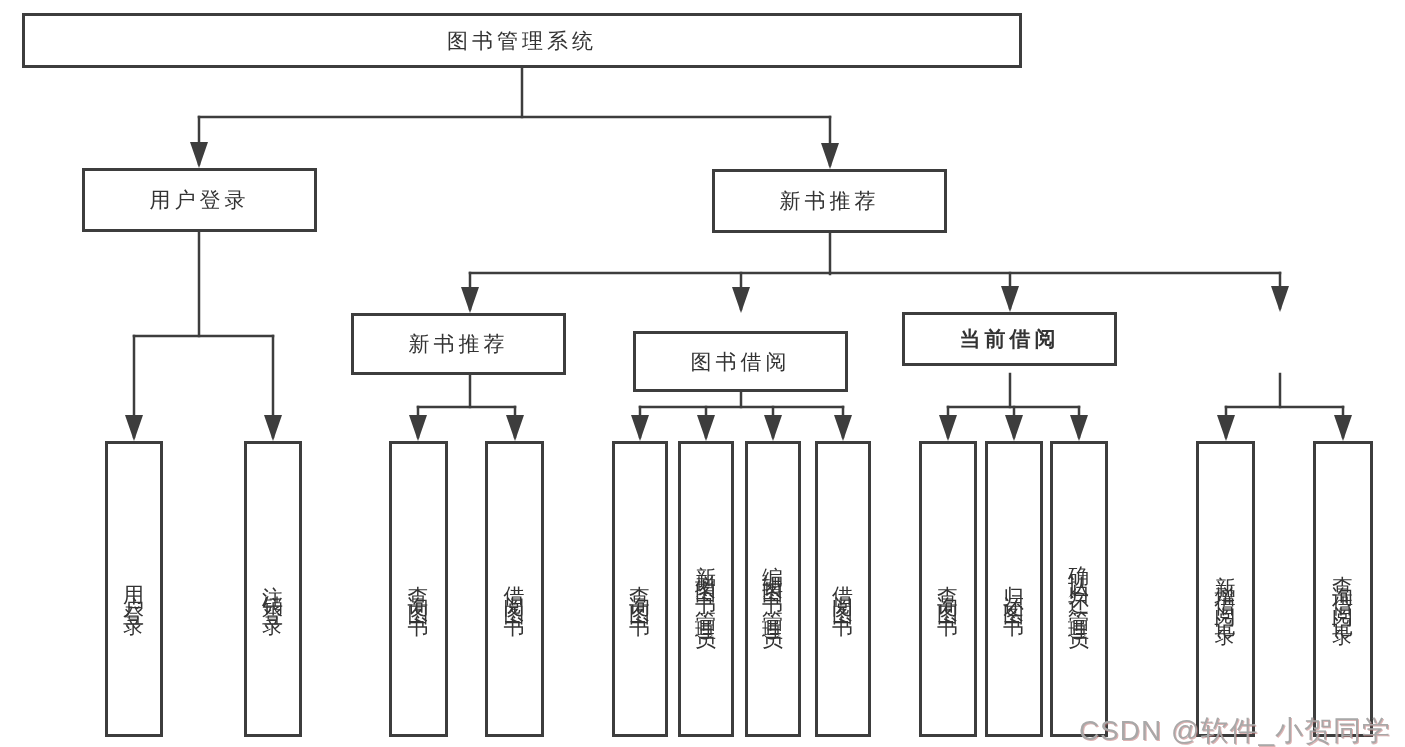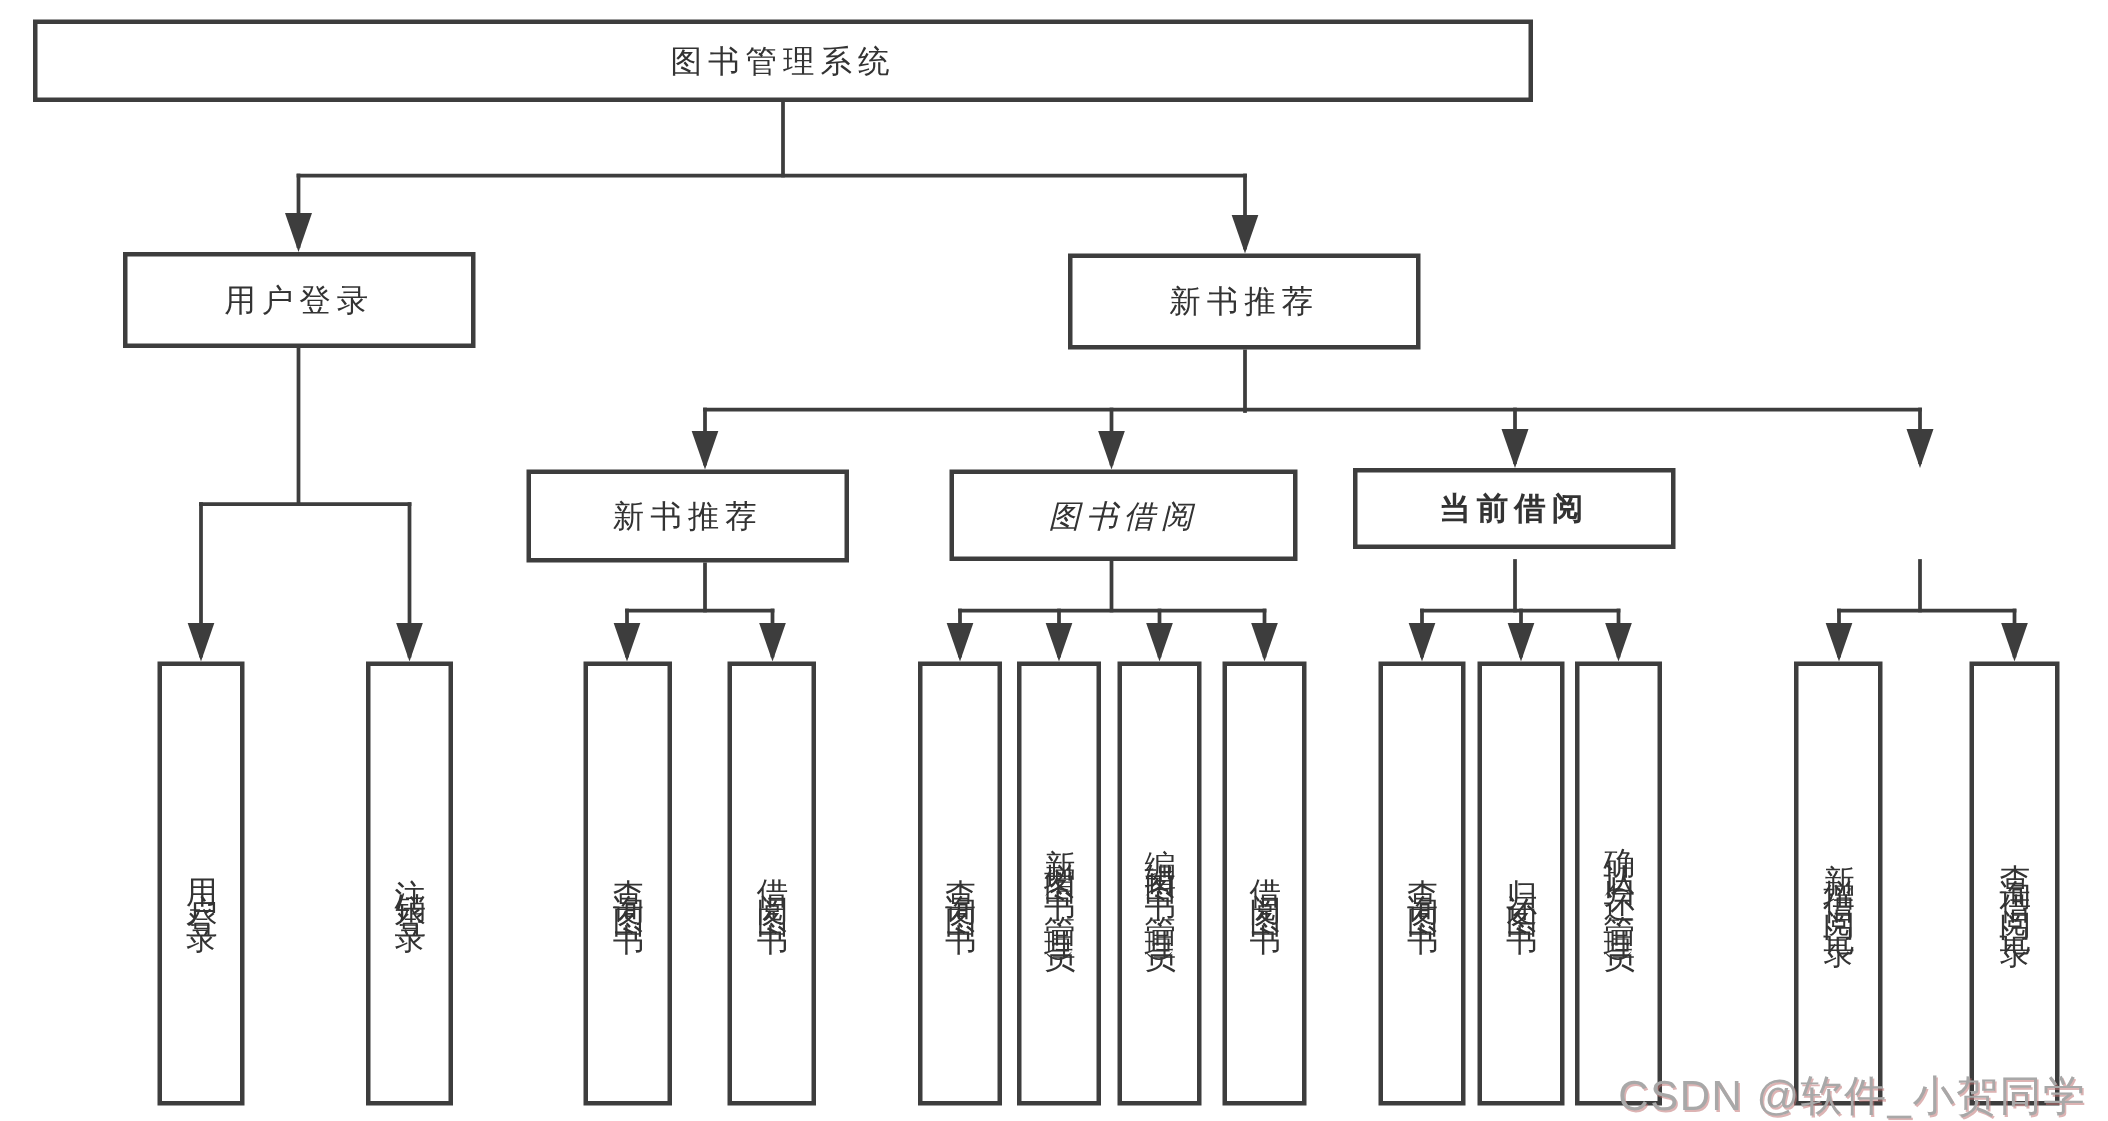--- a/index.html
+++ b/index.html
@@ -120,21 +120,21 @@
   <div class="box hbox" style="left:82px; top:168px; width:235px; height:64px;">
     <span class="label">用户登录</span>
   </div>
   <div class="box hbox" style="left:712px; top:169px; width:235px; height:64px;">
     <span class="label">新书推荐</span>
   </div>
 
   <div class="box hbox" style="left:351px; top:313px; width:215px; height:62px;">
     <span class="label">新书推荐</span>
   </div>
-  <div class="box hbox" style="left:633px; top:313px; width:232px; height:61px;font-style:italic;">
+  <div class="box hbox" style="left:633px; top:331px; width:215px; height:61px;">
     <span class="label">图书借阅</span>
   </div>
   <div class="box hbox" style="left:902px; top:312px; width:215px; height:54px;font-weight:bold;">
     <span class="label">当前借阅</span>
   </div>
 
   <div class="box vbox" style="left:105px; top:441px; width:58px; height:296px;">
     <span class="label">用户登录</span>
   </div>
   <div class="box vbox" style="left:244px; top:441px; width:58px; height:296px;">

